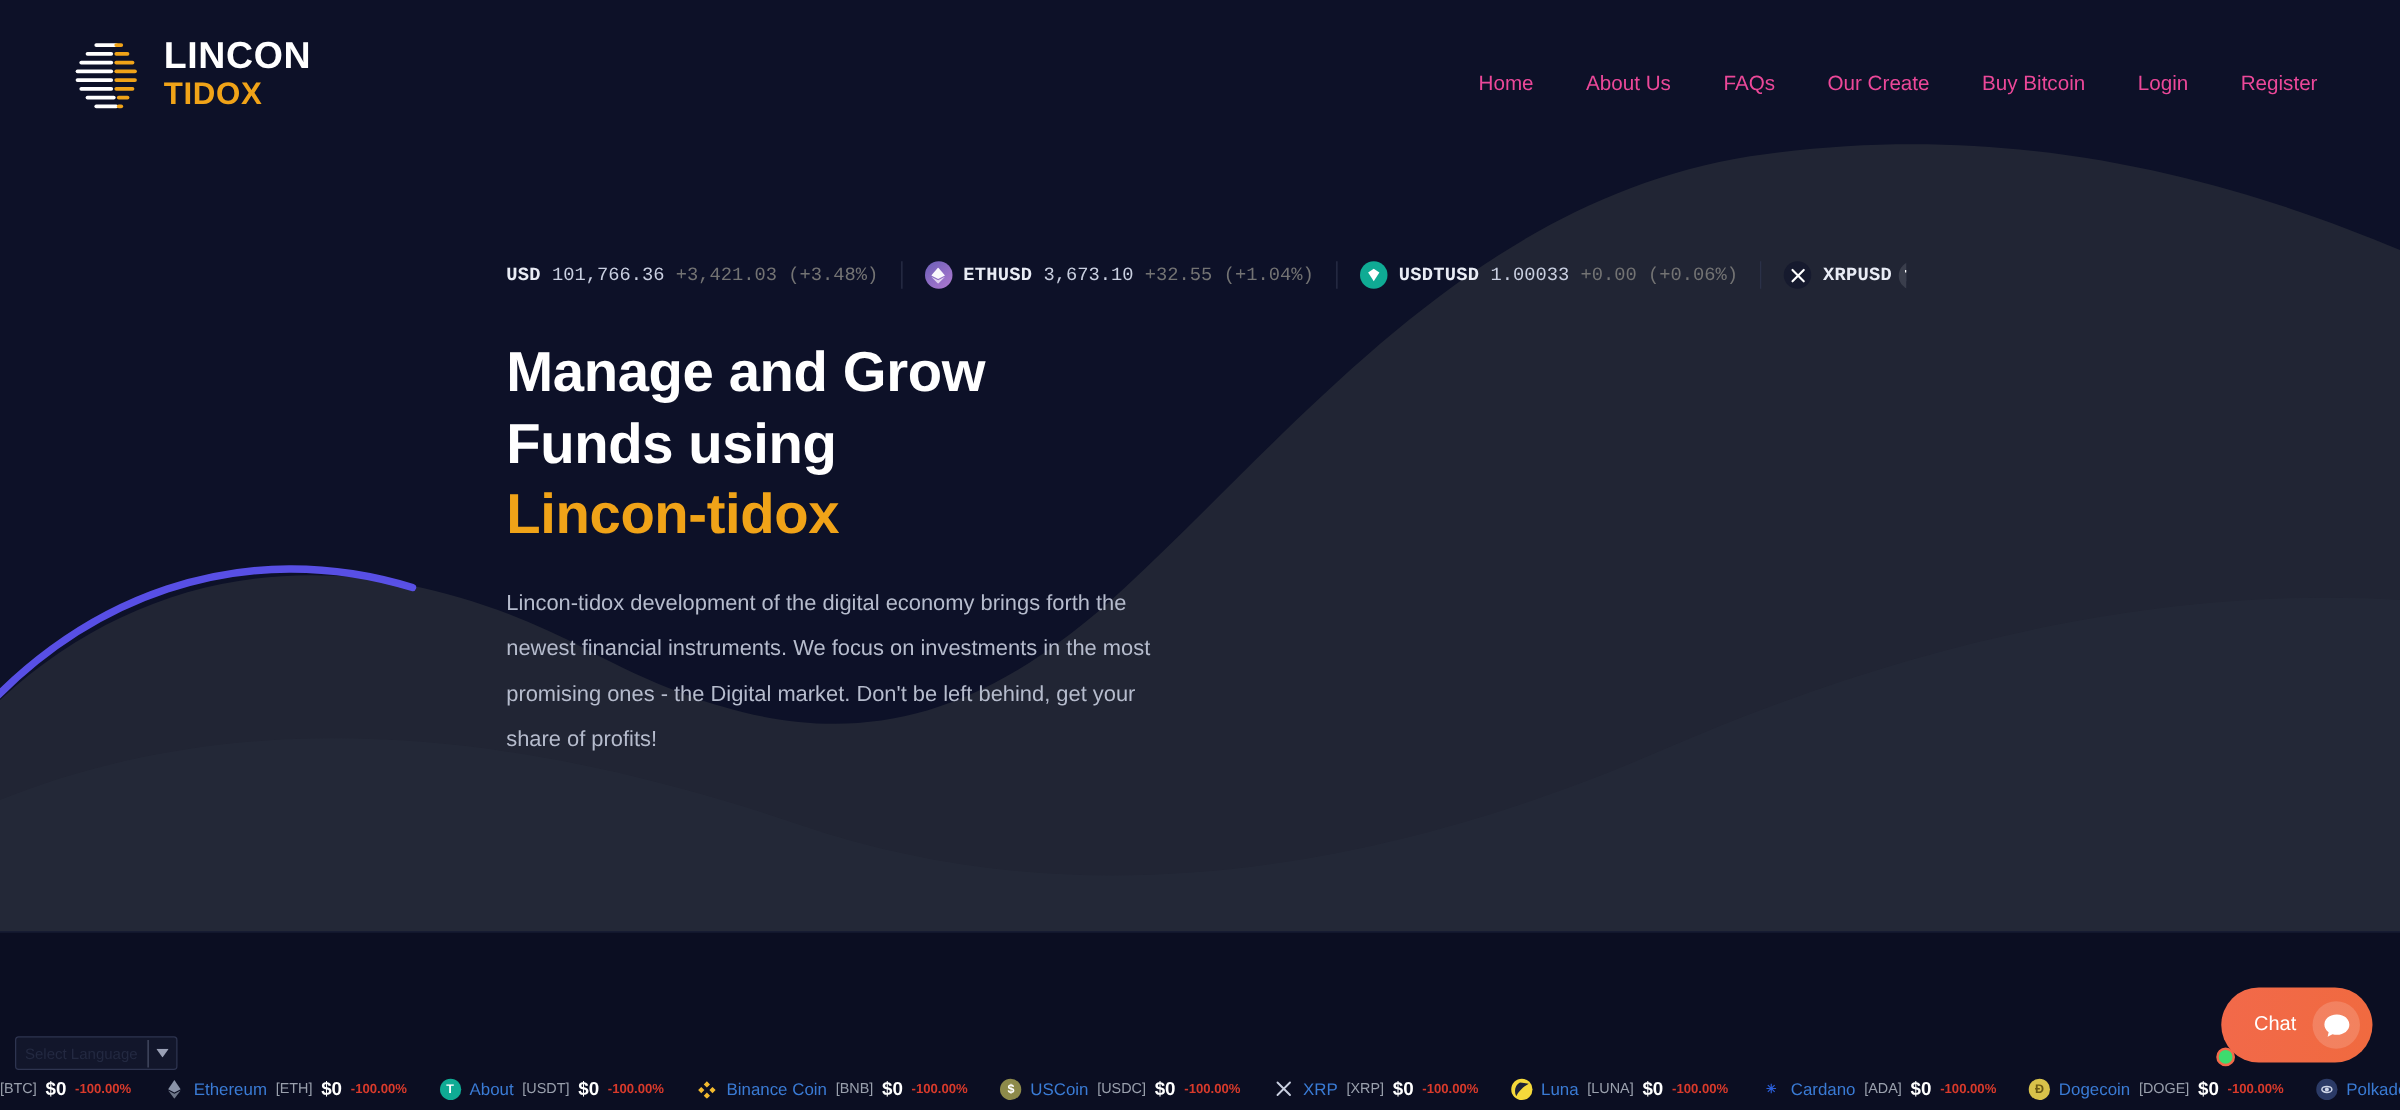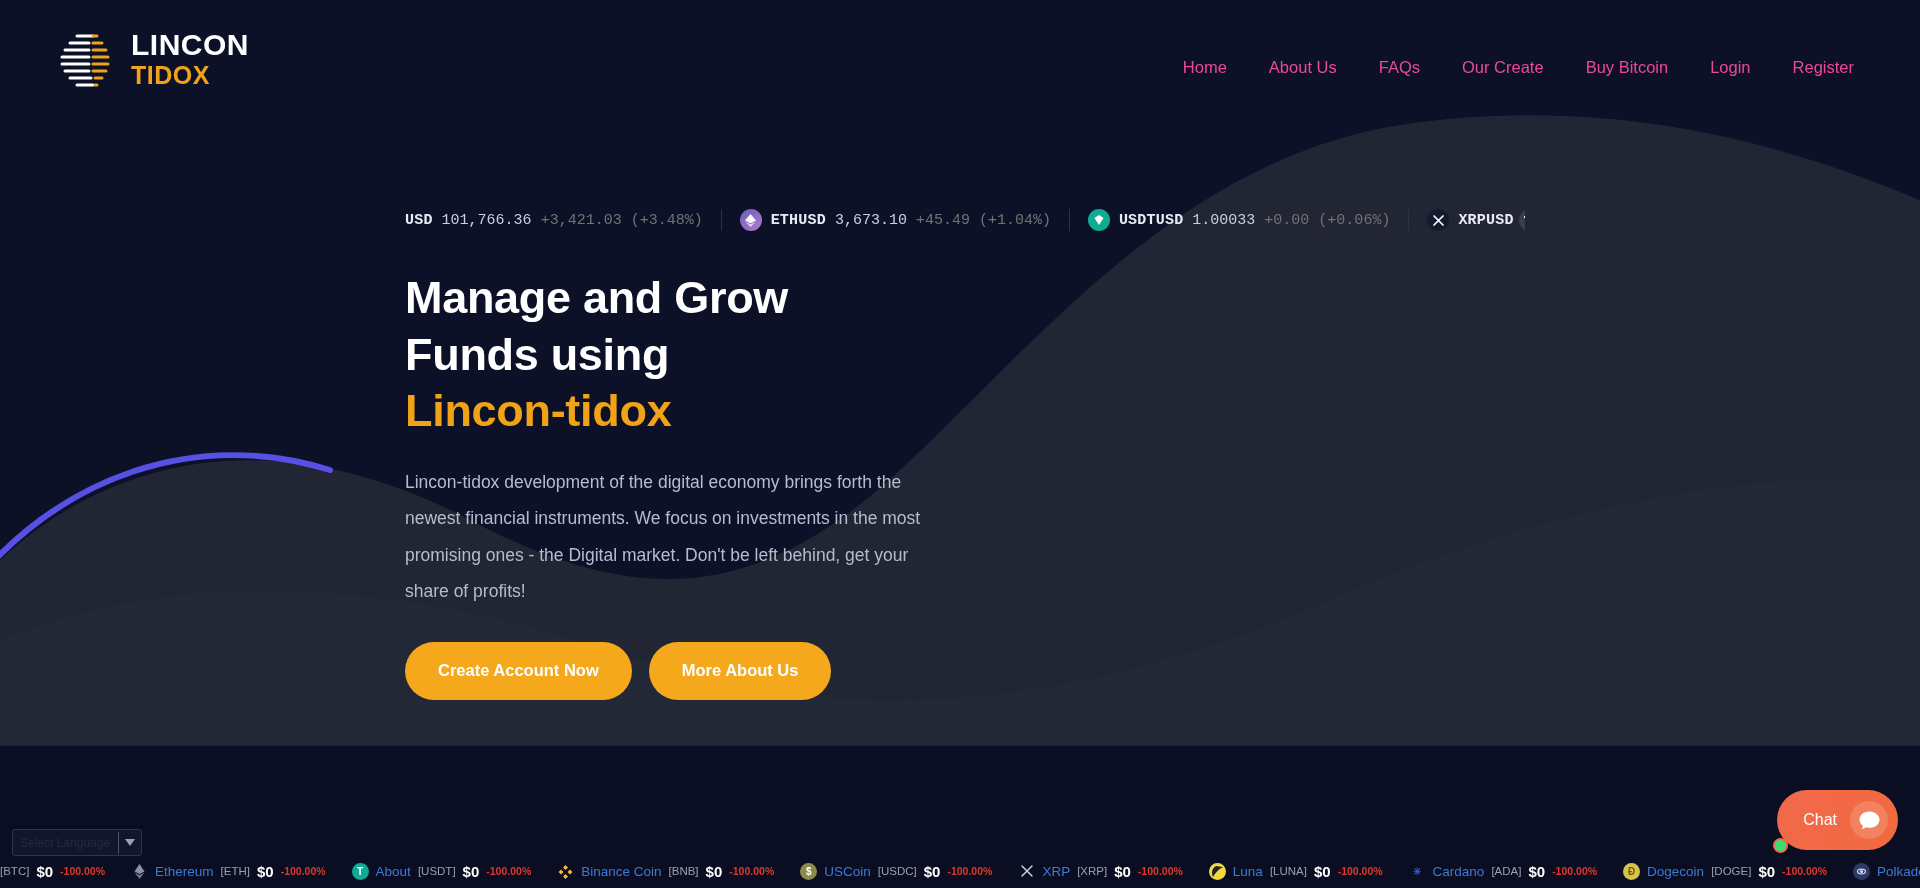--- a/index.html
+++ b/index.html
@@ -171,21 +171,21 @@
 
     <div class="tape-item">
       <span class="t-icon" style="background:linear-gradient(140deg,#6b5fb8,#b07ad0);">
         <svg width="11" height="13" viewBox="0 0 11 13">
             <path d="M5.5 0 L11 6.4 L5.5 9.2 L0 6.4 Z" fill="#fff" opacity=".95"></path>
             <path d="M5.5 10.2 L11 7.4 L5.5 13 L0 7.4 Z" fill="#fff" opacity=".7"></path>
           </svg>
       </span>
       <span class="t-sym">ETHUSD</span>
       <span class="t-price">3,673.10</span>
-      <span class="t-chg">+45.49 (+1.04%)</span>
+      <span class="t-chg">+32.55 (+1.04%)</span>
     </div>
     <div class="tape-sep"></div>
 
     <div class="tape-item">
       <span class="t-icon" style="background:#0fab94;">
         <svg width="12" height="12" viewBox="0 0 12 12">
             <path d="M6 1 L10.5 4 L6 11 L1.5 4 Z" fill="#fff"></path>
           </svg>
       </span>
       <span class="t-sym">USDTUSD</span>
@@ -211,24 +211,20 @@
     </div>
   </div>
 
   <div class="hero-copy">
     <h1 class="h1">
       <span>Manage and Grow</span><br>
       <span>Funds using</span><br>
       <span class="accent">Lincon-tidox</span>
     </h1>
     <p class="lead">Lincon-tidox development of the digital economy brings forth the newest financial instruments. We focus on investments in the most promising ones - the Digital market. Don't be left behind, get your share of profits!</p>
-    <div class="cta-row">
-      <button class="btn">Create Account Now</button>
-      <button class="btn">More About Us</button>
-    </div>
   </div>
 
   <div class="coinstrip">
 
     <div class="coin" style="padding-left:0;">
       <span class="c-sym">[BTC]</span>
       <span class="c-price">$0</span>
       <span class="c-chg">-100.00%</span>
     </div>
 

